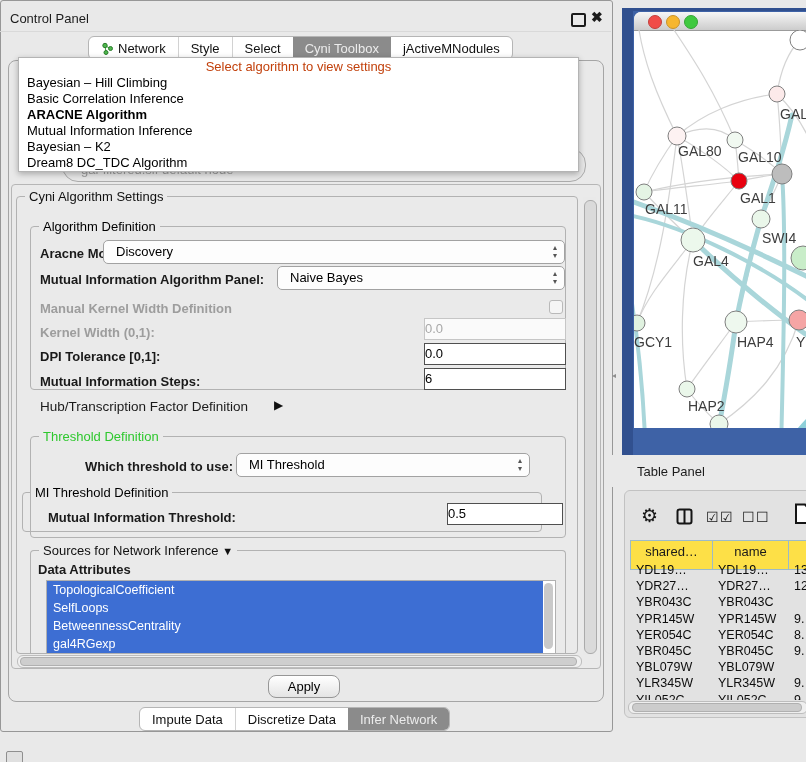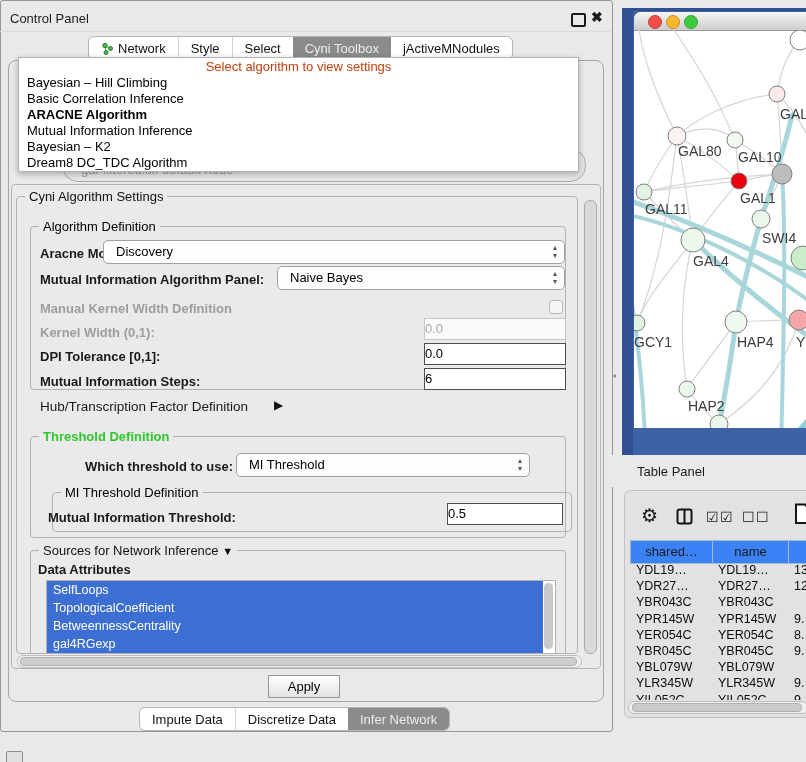--- a/index.html
+++ b/index.html
@@ -44,39 +44,39 @@
   .field{position:absolute;background:#ffffff;border:1px solid #4f4f4f;font-size:13px;line-height:20px;padding-right:6px;color:#000;}
   .field.dis{border:1px solid #c6c6c6;background:#fafafa;color:#a8a8a8;}
   .checkbox{position:absolute;width:12px;height:12px;border:1px solid #b9b9b9;border-radius:3px;background:#f5f5f5;}
   .vscroll{left:583px;top:197px;width:13px;height:458px;background:#e9e9e9;}
   .vscroll .thumb{position:absolute;left:1px;top:3px;width:11px;height:452px;background:#dadada;border:1px solid #ababab;border-radius:6px;}
   .listbox{left:46px;top:580px;width:508px;height:72px;background:#ffffff;border:1px solid #b0b0b0;overflow:hidden;}
   .listbox .litem{height:18px;line-height:18px;padding-left:6px;width:490px;background:#3d6ed3;color:#ffffff;font-size:12.5px;}
   .listbox .lscroll{position:absolute;right:2px;top:2px;width:9px;height:66px;background:#c9c9c9;border-radius:5px;}
   .hscroll{left:17px;top:655px;width:563px;height:11px;background:#f0f0f0;border:1px solid #bdbdbd;border-radius:6px;}
   .hscroll .thumb{position:absolute;left:2px;top:1px;width:555px;height:7px;background:#cecece;border:1px solid #b0b0b0;border-radius:4px;}
-  .apply-btn{left:268px;top:675px;width:70px;height:21px;border:1px solid #969696;border-radius:0;
+  .apply-btn{left:268px;top:675px;width:70px;height:21px;border:1px solid #969696;border-radius:8px;
              background:linear-gradient(#ffffff,#e4e4e4);text-align:center;line-height:21px;font-size:13px;color:#000;}
   .mini-float{left:6px;top:751px;width:15px;height:11px;border:1px solid #8f8f8f;border-radius:2px;background:#e0e0e0;}
   .splitter-arrow{left:612px;top:371px;font-size:8px;color:#8e8e8e;}
   
   .net-frame{left:622px;top:8px;width:184px;height:447px;background:#3e62a6;box-shadow:inset 11px 0 0 #31508f, inset 0 3px 0 #31508f;}
   .mac-window{left:634px;top:12px;width:172px;height:416px;background:#ffffff;border-top-left-radius:7px;overflow:hidden;}
   .mac-titlebar{position:absolute;left:0;top:0;width:100%;height:18px;background:linear-gradient(#f6f6f6,#cccccc);border-bottom:1px solid #9b9b9b;}
   .light{position:absolute;top:3px;width:12px;height:12px;border-radius:50%;}
   .net-canvas{left:634px;top:30px;width:172px;height:398px;overflow:hidden;}
   
   .tp-header{left:612px;top:455px;width:194px;height:32px;background:#e9e9e9;}
   .tp-title{left:637px;top:464px;font-size:13px;color:#1c1c1c;}
   .tp-panel{left:624px;top:490px;width:190px;height:226px;background:#e2e2e2;border:1px solid #c2c2c2;border-radius:6px;}
   .tp-icon{color:#151515;}
   .gear{left:641px;top:504px;font-size:19px;}
   .cbx{font-size:14px;}
   .table-head{left:630px;top:540px;display:flex;}
-  .table-head .hc{height:24px;line-height:21px;text-align:center;background:#3b82f6;border:1px solid #9cbac8;border-right:none;font-size:13px;color:#1a1a1a;box-sizing:border-box;}
+  .table-head .hc{height:30px;line-height:21px;text-align:center;background:#fde047;border:1px solid #9cbac8;border-right:none;font-size:13px;color:#1a1a1a;box-sizing:border-box;}
   .table-head .hc:last-child{border-right:1px solid #9cbac8;}
   .table-body{left:630px;top:562px;width:216px;height:138px;overflow:hidden;}
   .trow{display:flex;height:16.2px;line-height:16.2px;font-size:12.5px;color:#0d0d0d;}
   .trow .tc{padding-left:6px;box-sizing:border-box;white-space:nowrap;overflow:hidden;}
   .tp-hscroll{left:628px;top:701px;width:178px;height:11px;background:#efefef;border:1px solid #bdbdbd;border-radius:6px;}
   .tp-hscroll .thumb{position:absolute;left:3px;top:1px;width:168px;height:7px;background:#cccccc;border:1px solid #b0b0b0;border-radius:4px;}
 </style>
 </head>
 <body>
 
@@ -168,45 +168,45 @@
   <span class="lbl dis" style="left:40px;top:325px;">Kernel Width (0,1):</span>
   <div class="field dis" style="left:424px;top:318px;width:134px;height:20px;">0.0</div>
   <span class="lbl" style="left:40px;top:349px;">DPI Tolerance [0,1]:</span>
   <div class="field" style="left:424px;top:343px;width:134px;height:20px;">0.0</div>
   <span class="lbl" style="left:40px;top:374px;">Mutual Information Steps:</span>
   <div class="field" style="left:424px;top:368px;width:134px;height:20px;">6</div>
 
   <span class="lbl plain" style="left:40px;top:399px;font-size:13.5px;">Hub/Transcription Factor Definition</span>
   <span class="abs" style="left:274px;top:398px;font-size:12px;color:#111;">▶</span>
 
-  <div class="abs tb" style="left:30px;top:436px;width:534px;height:100px;font-weight:bold;">
+  <div class="abs tb" style="left:30px;top:436px;width:534px;height:100px;">
     <span class="tb-label green">Threshold Definition</span>
   </div>
   <span class="lbl" style="left:85px;top:459px;">Which threshold to use:</span>
   <div class="combo" style="left:236px;top:453px;width:292px;height:22px;">
     <span class="val">MI Threshold</span>
     <span class="spin">
         <span>▴</span>
         <span>▾</span>
       </span>
   </div>
-  <div class="abs tb" style="left:52px;top:492px;width:518px;height:38px;">
+  <div class="abs tb" style="left:22px;top:492px;width:518px;height:38px;">
     <span class="tb-label blue">MI Threshold Definition</span>
   </div>
   <span class="lbl" style="left:48px;top:510px;">Mutual Information Threshold:</span>
   <div class="field" style="left:447px;top:503px;width:108px;height:20px;">0.5</div>
 
   <div class="abs tb" style="left:30px;top:550px;width:534px;height:102px;border-bottom:none;border-bottom-left-radius:0;border-bottom-right-radius:0;">
     <span class="tb-label"><span>Sources for Network Inference</span> <span style="font-size:11px;">▼</span></span>
   </div>
   <span class="lbl" style="left:38px;top:562px;">Data Attributes</span>
   <div class="abs listbox">
     <div id="attr-items">
+        <div class="litem">TopologicalCoefficient</div>
         <div class="litem">SelfLoops</div>
-        <div class="litem">TopologicalCoefficient</div>
         <div class="litem">BetweennessCentrality</div>
         <div class="litem">gal4RGexp</div>
       </div>
     <div class="lscroll"></div>
   </div>
   <div class="abs hscroll">
       <div class="thumb"></div>
     </div>
 
   <div class="abs apply-btn">Apply</div>

